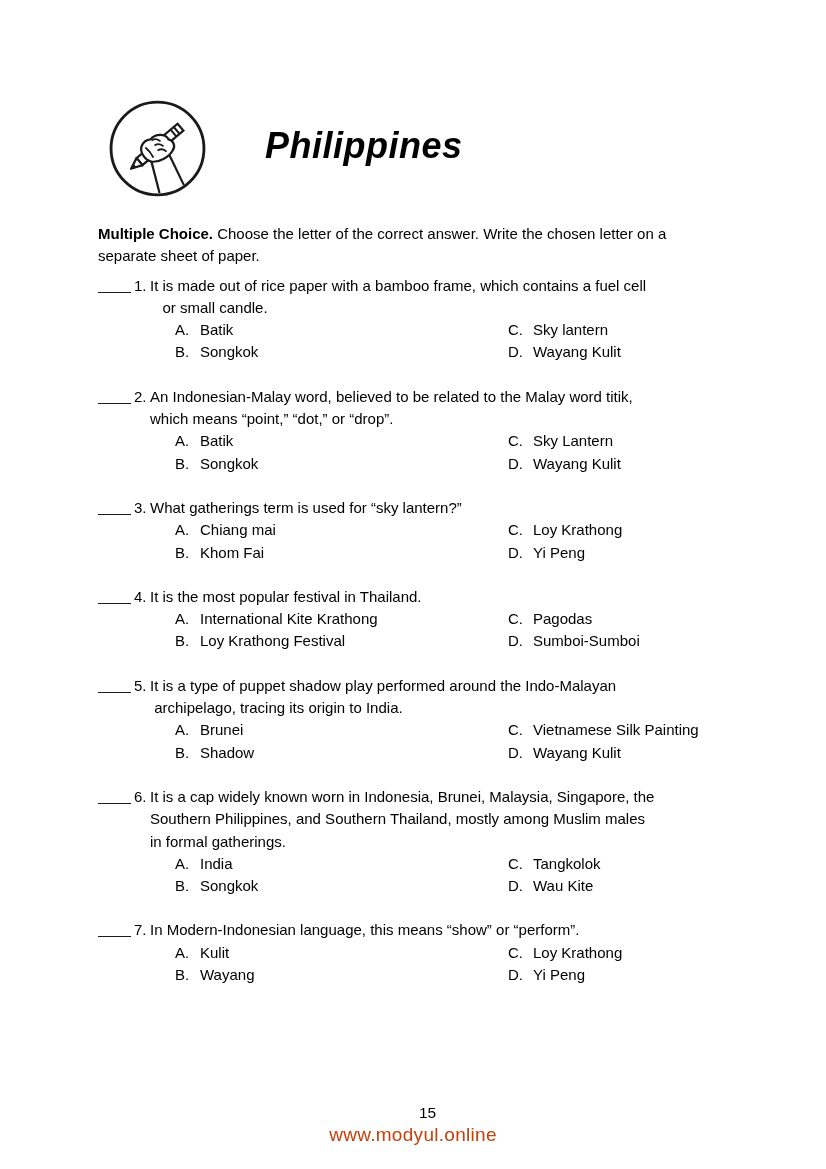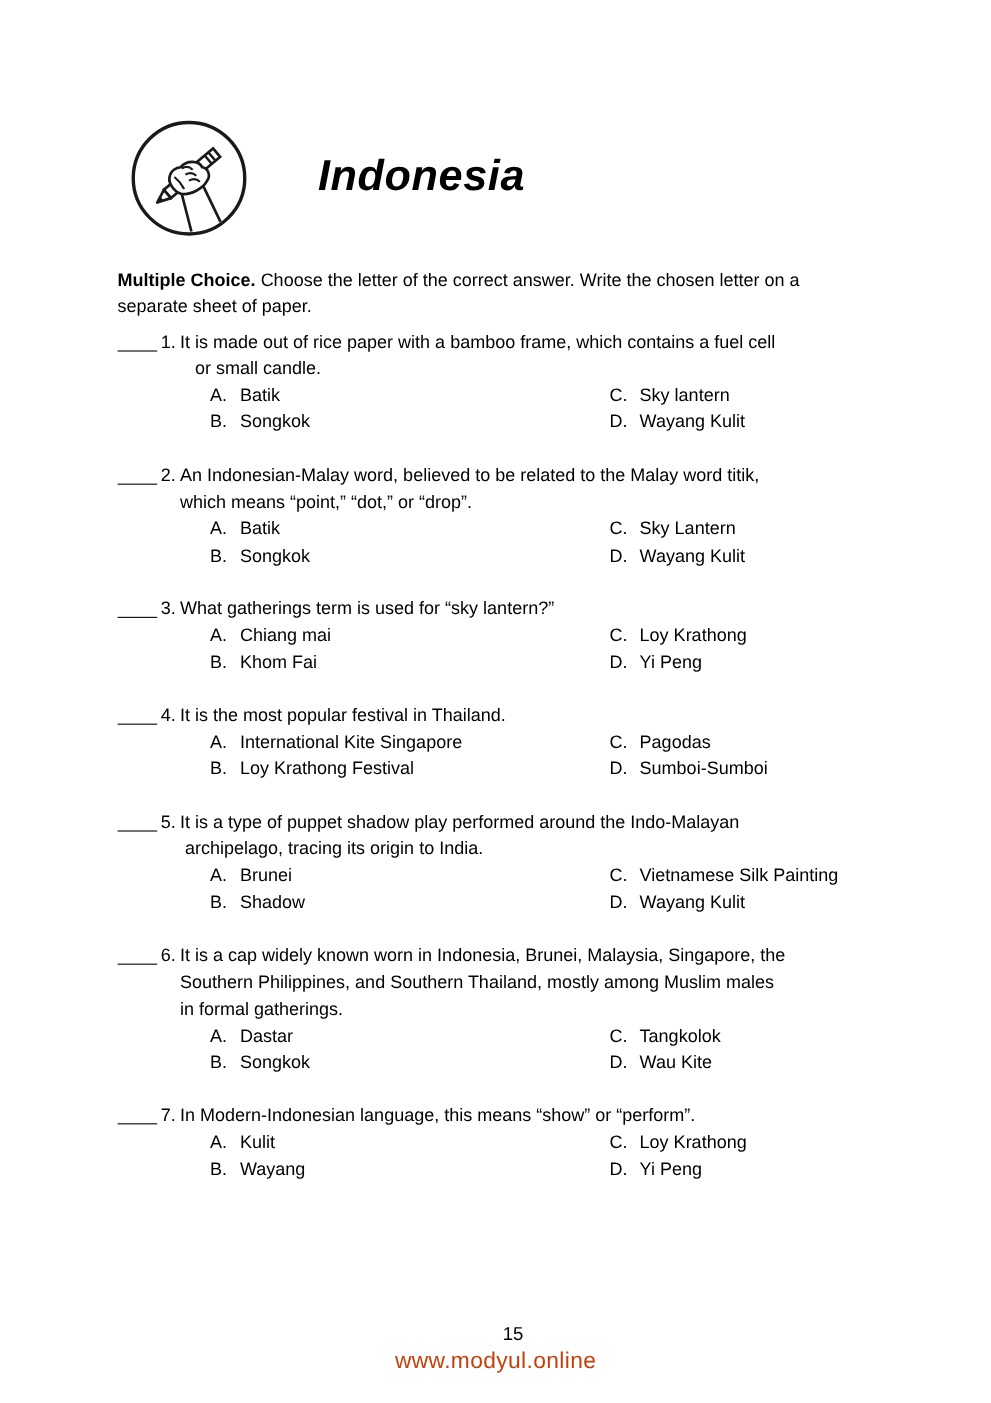--- a/index.html
+++ b/index.html
@@ -69,21 +69,21 @@
         </g>
         <path d="M36,57 C31,50 35,42 43,41 C48,35 58,35 61,41 C66,42 68,48 65,52 C62,58 52,64 44,63 C40,62 38,60 36,57 Z" fill="#fff" stroke="#1a1a1a" stroke-width="2.2"></path>
         <path d="M44,42 q5,-3 9,1" fill="none" stroke="#1a1a1a" stroke-width="1.8"></path>
         <path d="M47,47 q5,-3 9,1" fill="none" stroke="#1a1a1a" stroke-width="1.8"></path>
         <path d="M50,52 q5,-3 9,1" fill="none" stroke="#1a1a1a" stroke-width="1.8"></path>
         <path d="M38,49 q5,4 8,10" fill="none" stroke="#1a1a1a" stroke-width="1.8"></path>
         <line x1="62" y1="57" x2="76" y2="86" stroke="#1a1a1a" stroke-width="2.2"></line>
         <line x1="44" y1="63" x2="52" y2="94" stroke="#1a1a1a" stroke-width="2.2"></line>
       </svg>
     </div>
-    <h1 class="title">Indonesia</h1>
+    <h1 class="title">Philippines</h1>
   </div>
 
   <p class="instructions"><b>Multiple Choice.</b> <span>Choose the letter of the correct answer. Write the chosen letter on a separate sheet of paper.</span></p>
 
   <div id="questions-list">
     <div class="question">
       <div class="q-line">
         <span class="blank"></span>
         <span class="q-num">1.</span>
         <span class="q-text">It is made out of rice paper with a bamboo frame, which contains a fuel cell
@@ -164,21 +164,21 @@
 
     <div class="question">
       <div class="q-line">
         <span class="blank"></span>
         <span class="q-num">4.</span>
         <span class="q-text">It is the most popular festival in Thailand.</span>
       </div>
       <div class="opts">
         <div class="opt">
           <span class="opt-letter">A.</span>
-            <span>International Kite Singapore</span>
+            <span>International Kite Krathong</span>
         </div>
         <div class="opt">
           <span class="opt-letter">B.</span>
             <span>Loy Krathong Festival</span>
         </div>
         <div class="opt">
           <span class="opt-letter">C.</span>
             <span>Pagodas</span>
         </div>
         <div class="opt">
@@ -219,21 +219,21 @@
       <div class="q-line">
         <span class="blank"></span>
         <span class="q-num">6.</span>
         <span class="q-text">It is a cap widely known worn in Indonesia, Brunei, Malaysia, Singapore, the
 Southern Philippines, and Southern Thailand, mostly among Muslim males
 in formal gatherings.</span>
       </div>
       <div class="opts">
         <div class="opt">
           <span class="opt-letter">A.</span>
-            <span>Dastar</span>
+            <span>India</span>
         </div>
         <div class="opt">
           <span class="opt-letter">B.</span>
             <span>Songkok</span>
         </div>
         <div class="opt">
           <span class="opt-letter">C.</span>
             <span>Tangkolok</span>
         </div>
         <div class="opt">

